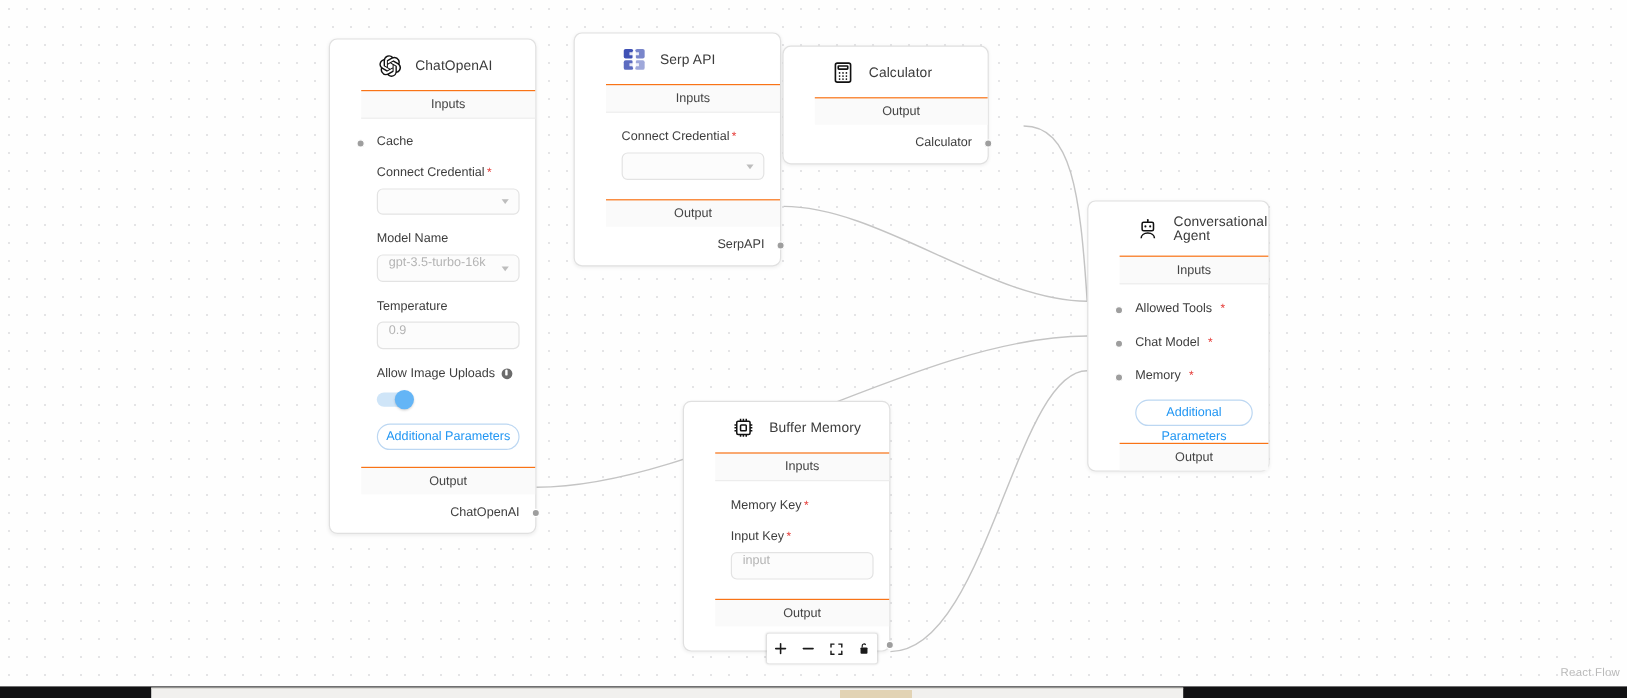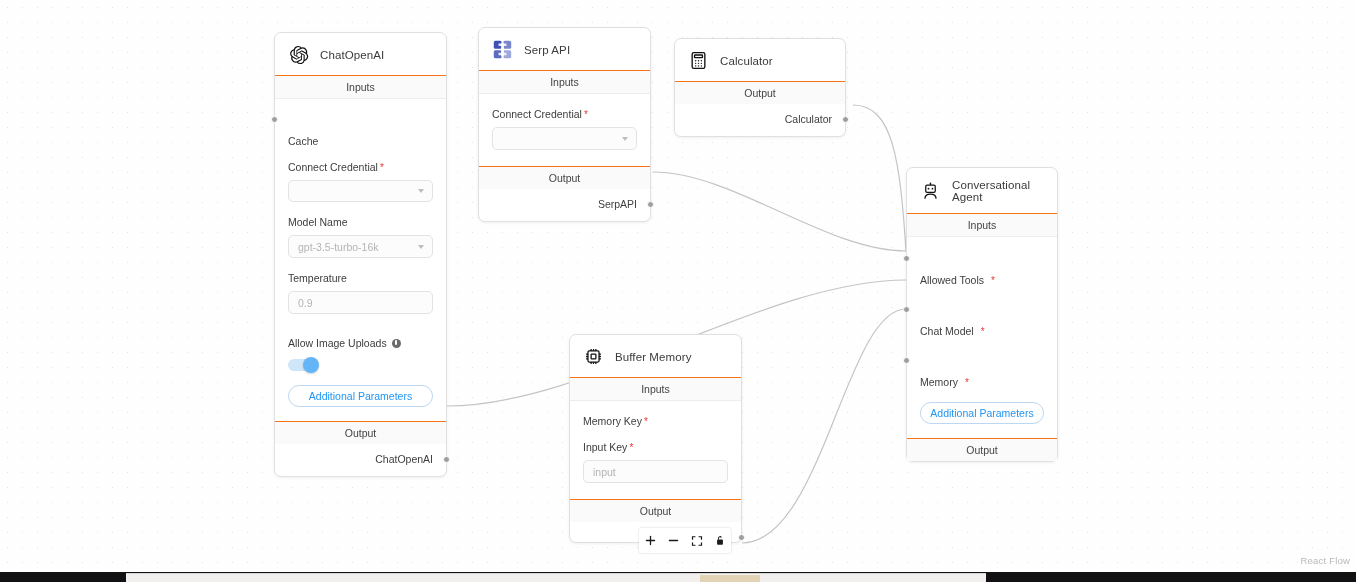--- a/index.html
+++ b/index.html
@@ -44,20 +44,21 @@
   }
 
   
   .node {
     position: absolute;
     background: #ffffff;
     border: 1px solid #e0e0e0;
     border-radius: 7px;
     box-shadow: 0 1px 3px rgba(0,0,0,0.06);
     box-sizing: border-box;
+    padding-left: 26px;
   }
   .node-header {
     display: flex;
     align-items: center;
     gap: 11px;
     padding: 11px 12px 10px 13px;
   }
   .node-icon {
     width: 21px;
     height: 21px;
@@ -94,33 +95,31 @@
     color: #e53935;
     font-size: 10px;
     margin-left: 2px;
   }
   .inline-label {
     font-size: 10.5px;
     color: #3d3d3d;
     display: flex;
     align-items: center;
     gap: 5px;
-    margin-top: 23px;
   }
   .control {
     box-sizing: border-box;
     width: 100%;
     height: 22px;
     border: 1px solid #e3e3e3;
     border-radius: 5px;
     background: #fcfcfc;
     font-size: 10.5px;
     color: #b4b4b4;
     display: flex;
-    align-items: center;
     padding: 0 9px;
     position: relative;
   }
   .control.tall { height: 23px; }
   .caret {
     position: absolute;
     right: 8px;
     top: 50%;
     width: 0; height: 0;
     border-left: 3.5px solid transparent;
@@ -370,21 +369,21 @@
       <div style="height:16px;"></div>
     </div>
 
     <div class="section-bar no-bottom">Output</div>
     <div class="out-row">
       <span>SerpAPI</span>
       <span class="handle right" style="top:12px;"></span>
     </div>
   </div>
 
-  <div class="node" id="node-calculator" style="left:674px; top:38px; width:172px;">
+  <div class="node" id="node-calculator" style="left:652px; top:38px; width:172px;">
     <div class="node-header">
       <span class="node-icon">
         <svg width="19" height="19" viewBox="0 0 24 24" fill="none" stroke="#111" stroke-width="1.7">
           <rect x="4" y="2" width="16" height="20" rx="2"></rect>
           <rect x="7" y="5" width="10" height="3.4" rx="0.6"></rect>
           <circle cx="8.4" cy="12.3" r="0.9" fill="#111" stroke="none"></circle>
           <circle cx="12" cy="12.3" r="0.9" fill="#111" stroke="none"></circle>
           <circle cx="15.6" cy="12.3" r="0.9" fill="#111" stroke="none"></circle>
           <circle cx="8.4" cy="15.6" r="0.9" fill="#111" stroke="none"></circle>
           <circle cx="12" cy="15.6" r="0.9" fill="#111" stroke="none"></circle>

